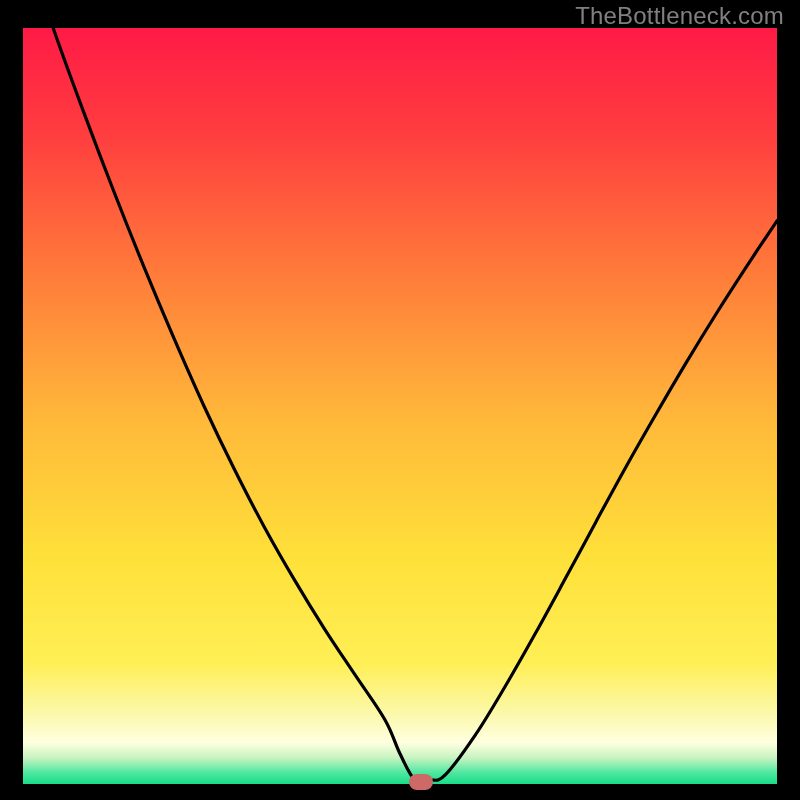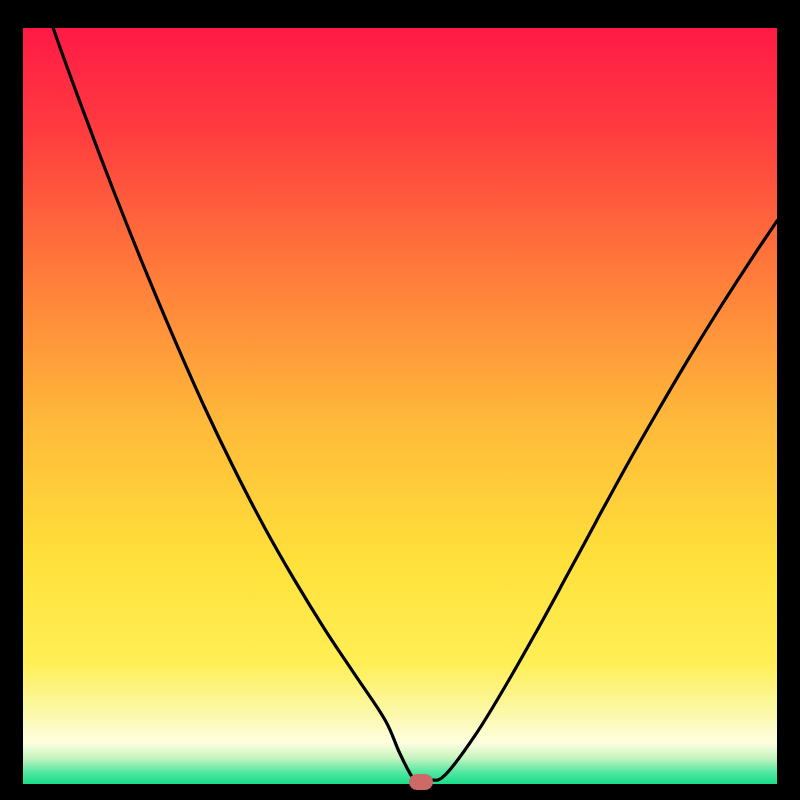--- a/index.html
+++ b/index.html
@@ -45,20 +45,21 @@
     width: 24px;
     height: 16px;
     border-radius: 8px / 8px;
     background: #cd6a67;
   }
 </style>
 </head>
 <body>
 
 <div class="frame">
+  <div class="attribution">TheBottleneck.com</div>
 
   <div class="plot">
     <svg viewBox="0 0 754 756" preserveAspectRatio="none">
       <defs>
         <linearGradient id="bg" x1="0" y1="0" x2="0" y2="1">
           <stop offset="0" stop-color="#ff1a46"></stop>
           <stop offset="0.14" stop-color="#ff3d3f"></stop>
           <stop offset="0.32" stop-color="#ff7a3a"></stop>
           <stop offset="0.52" stop-color="#ffb93a"></stop>
           <stop offset="0.70" stop-color="#ffe03a"></stop>

